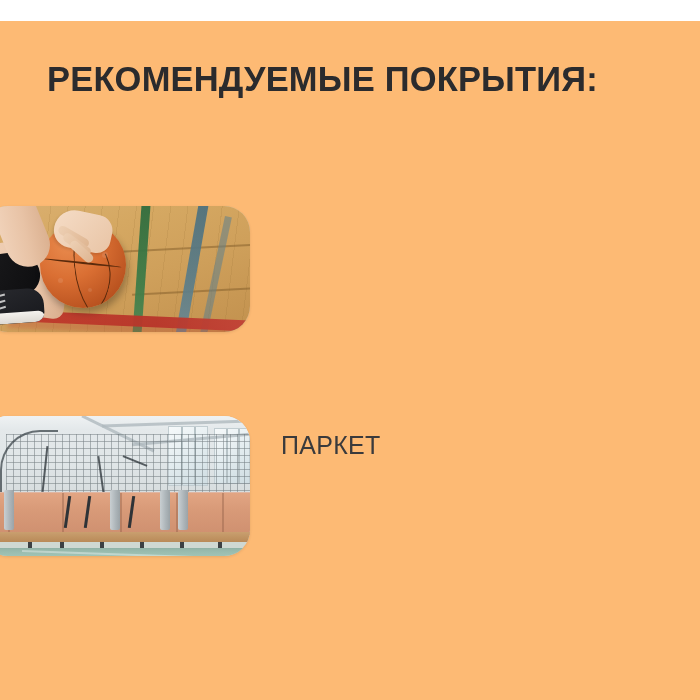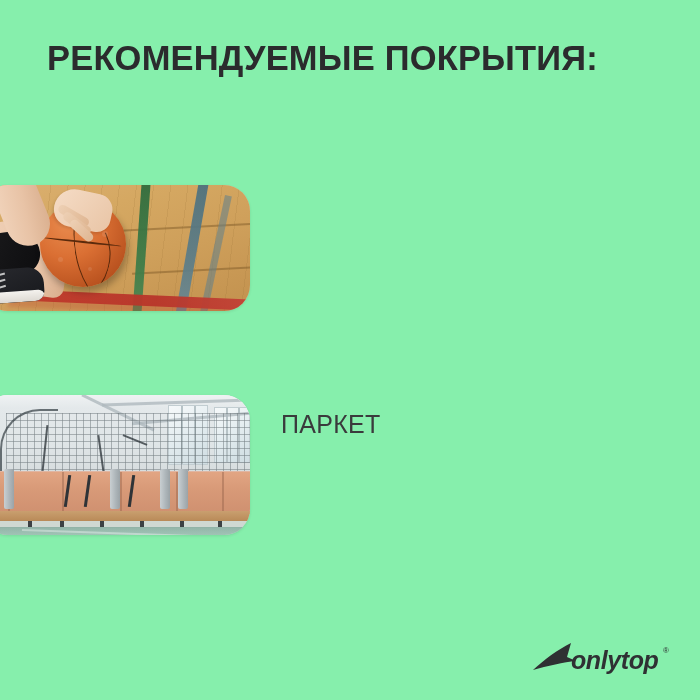--- a/index.html
+++ b/index.html
@@ -12,21 +12,22 @@
     height: 700px;
     position: relative;
     overflow: hidden;
     font-family: "Liberation Sans", "DejaVu Sans", sans-serif;
     -webkit-font-smoothing: antialiased;
   }
 
   .page {
     position: absolute;
     inset: 0;
-    background: #86efac;
+    background: #fdba74;
+    margin-top: 21px;
   }
 
   
   .page-title {
     position: absolute;
     left: 47px;
     top: 38px;
     font-size: 35px;
     font-weight: bold;
     letter-spacing: 0.2px;
@@ -471,23 +472,14 @@
 
           <div class="floor-line" style="left:40px;top:2px;width:230px;transform:rotate(2deg);opacity:0.45;"></div>
         </div>
         <div class="floor-sheen"></div>
 
       </div>
     </div>
 
   </div>
 
-  <div class="logo">
-    <svg width="150" height="40" viewBox="0 0 150 40" aria-hidden="true">
-      <g fill="#2f3033">
-        <path d="M2 30 C 14 19, 26 10, 40 3 L 36 17 L 45 21 C 33 22, 16 26, 2 30 Z"></path>
-        <text x="40" y="29" font-family="'Liberation Sans','DejaVu Sans',sans-serif" font-size="25" font-weight="bold" font-style="italic" letter-spacing="-0.4">onlytop</text>
-        <text x="132" y="13" font-family="'Liberation Sans','DejaVu Sans',sans-serif" font-size="8">®</text>
-      </g>
-    </svg>
-  </div>
 
 </div>
 
 </body></html>

